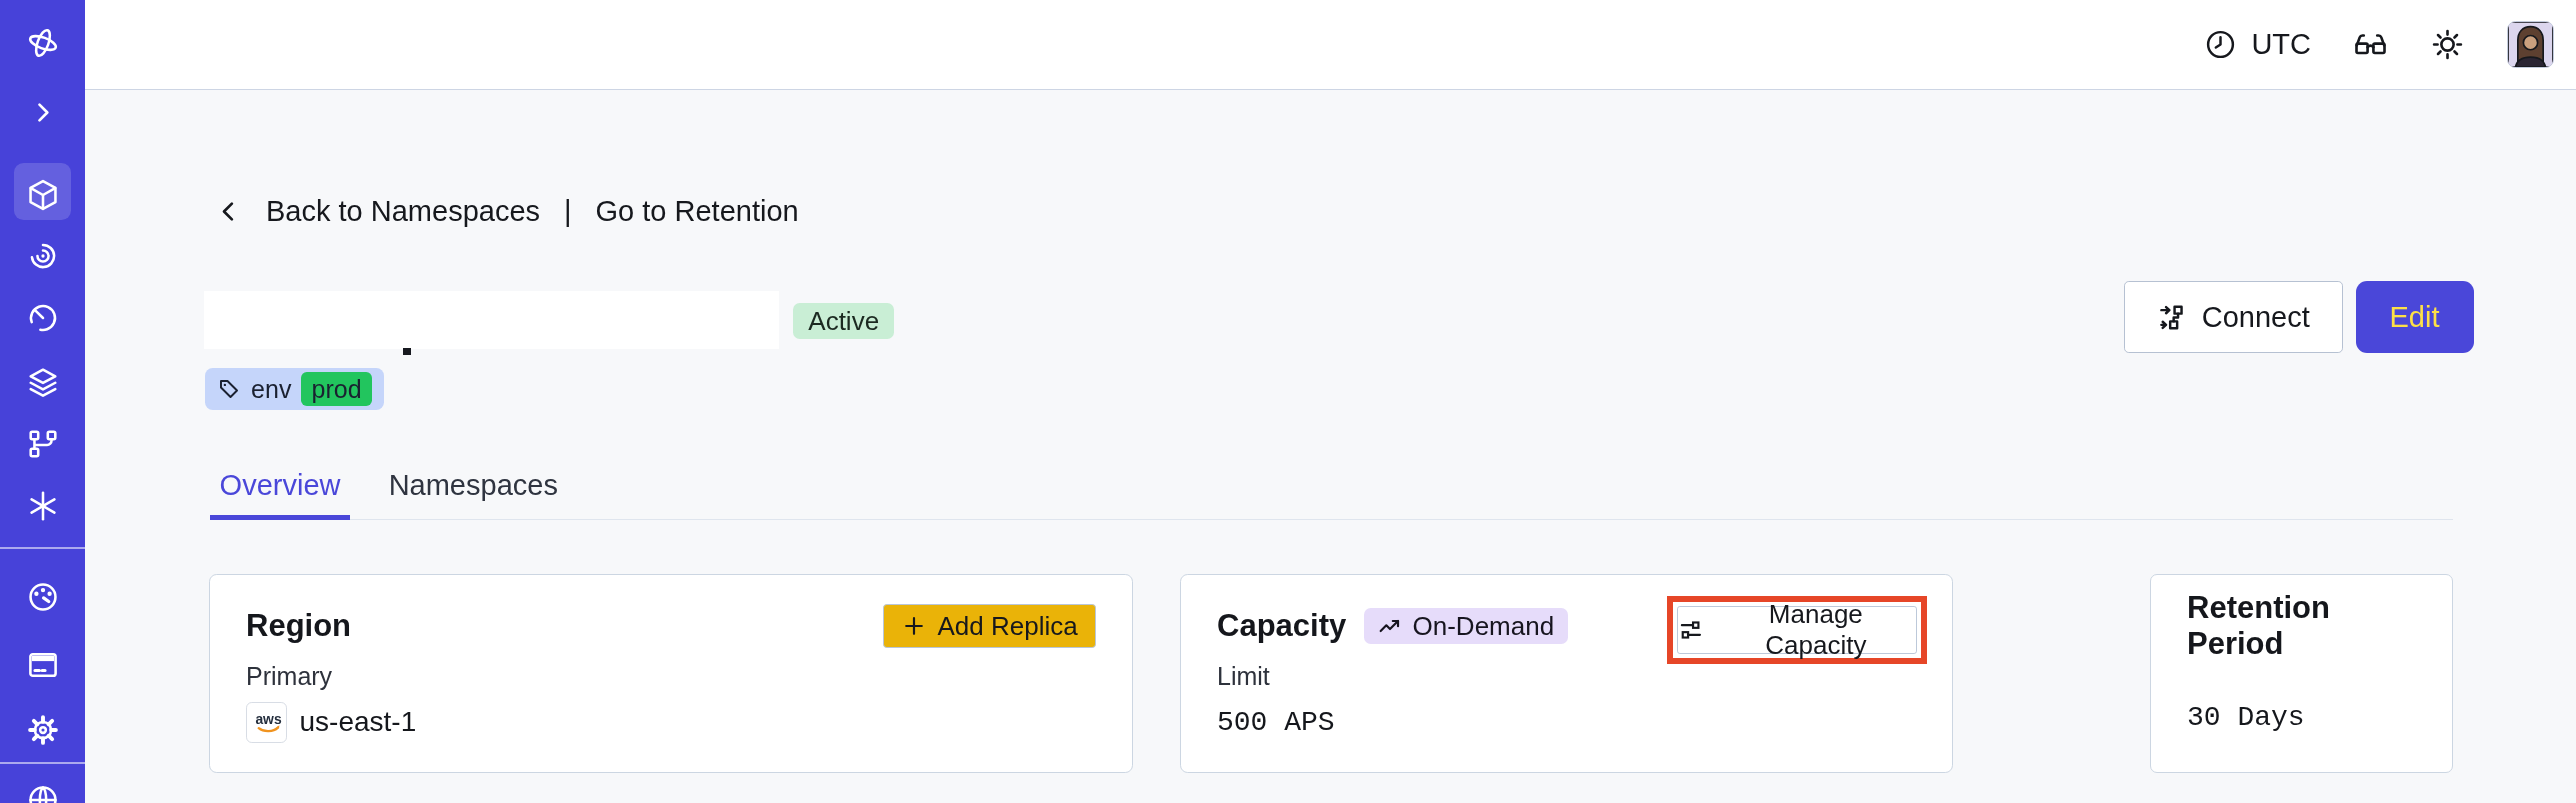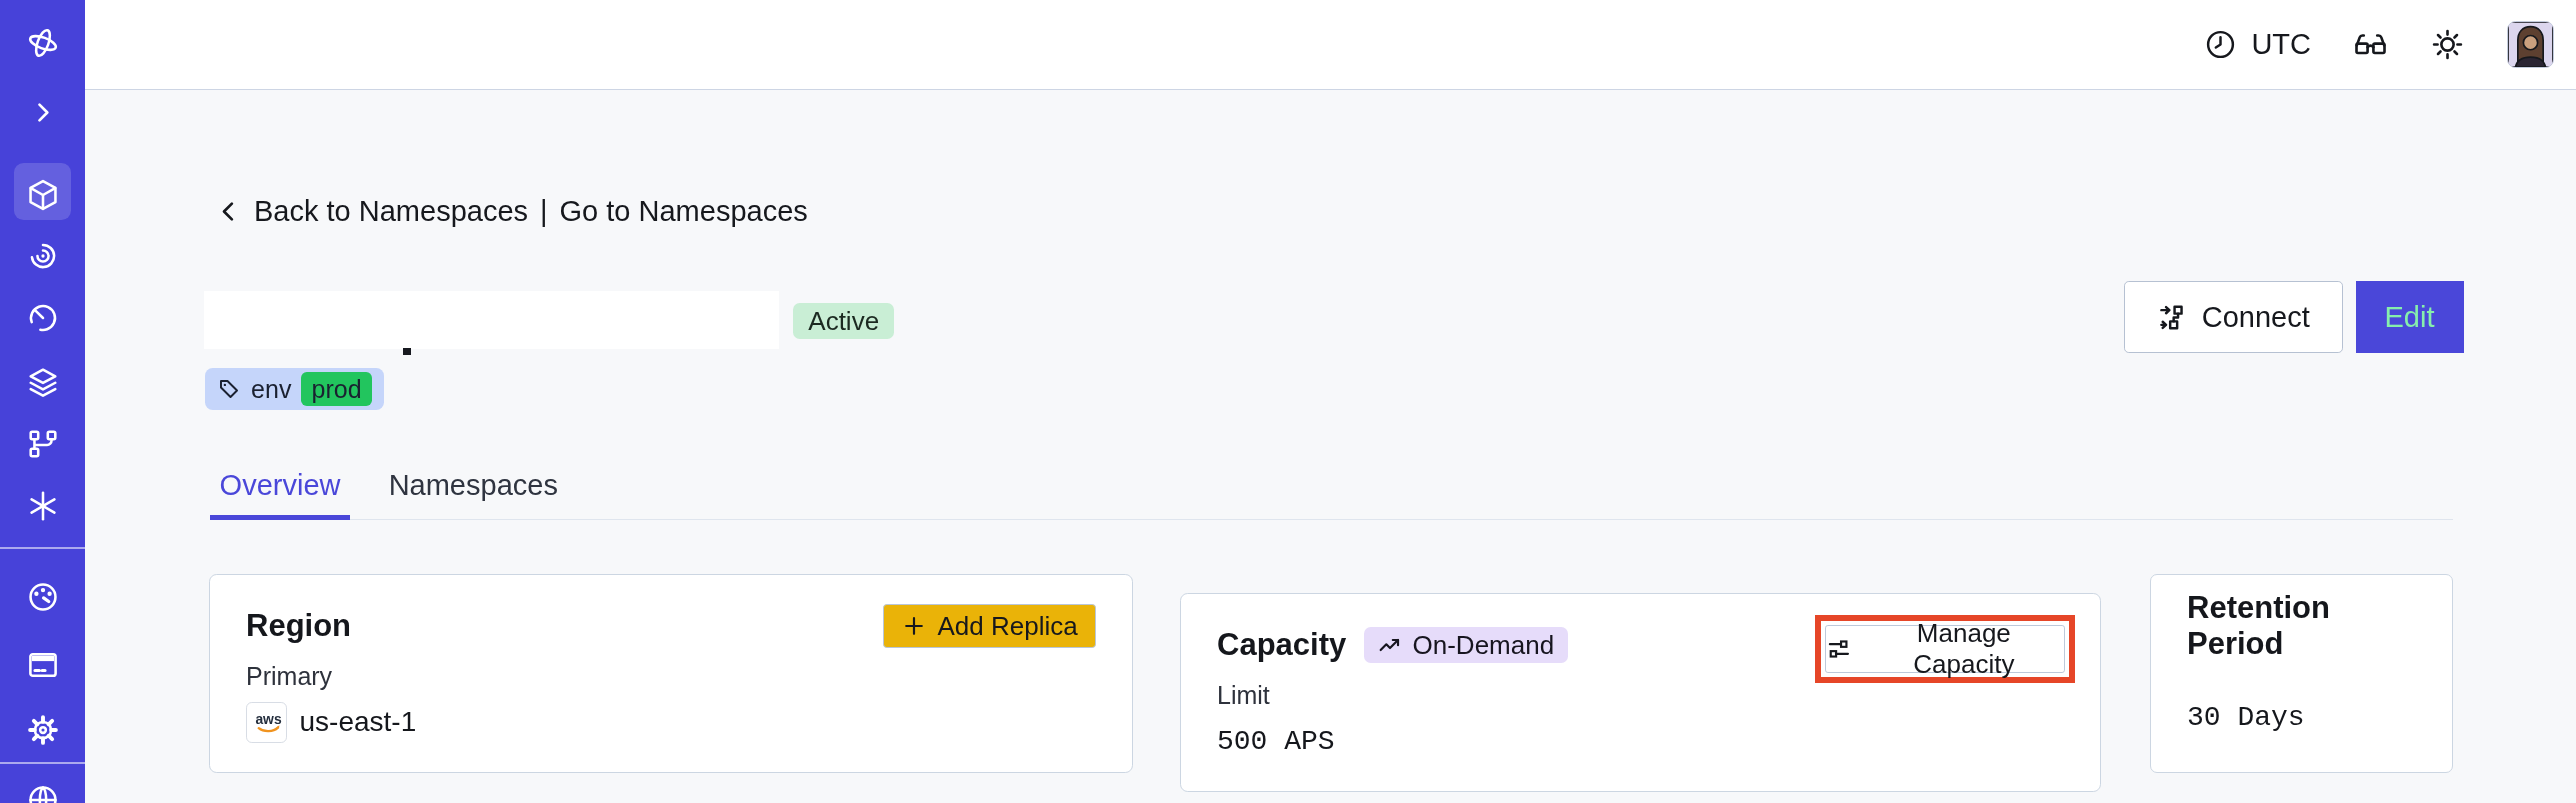--- a/index.html
+++ b/index.html
@@ -25,52 +25,52 @@
             padding-right:22px; gap:42px; }
   .topbar svg { stroke:#16181d; fill:none; stroke-width:1.8; stroke-linecap:round; stroke-linejoin:round; }
   .tz { display:flex; align-items:flex-end; gap:14.4px; font-size:29px; color:#16181d; background:none; border:none; cursor:pointer; }
   .tz svg { width:33px; height:33px; }
   .icon-btn { background:none; border:none; cursor:pointer; display:flex; align-items:center; }
   .icon-btn svg { width:35px; height:35px; }
   .avatar { width:47px; height:47px; border-radius:8.6px; border:1.9px solid #c3cbdd; background:#dcd6ee; overflow:hidden; cursor:pointer; padding:0; }
   .avatar svg { display:block; width:100%; height:100%; }
 
   
-  .breadcrumb { position:absolute; left:215px; top:195px; display:flex; align-items:center; gap:12px;
+  .breadcrumb { position:absolute; left:215px; top:195px; display:flex; align-items:center; gap:24px;
                 font-size:29px; font-weight:500; color:#16181d; }
   .breadcrumb svg { width:27px; height:27px; stroke:#16181d; fill:none; stroke-width:2.4; stroke-linecap:round; stroke-linejoin:round; }
   .crumb-link { cursor:pointer; }
 
   
   .title-redaction { position:absolute; left:204px; top:291px; width:575px; height:58px; background:#ffffff; }
   .title-dot { position:absolute; left:403px; top:348px; width:7.7px; height:6.7px; background:#17191f; }
   .status-badge { position:absolute; left:793px; top:303px; height:36px; padding:0 15.3px; background:#c9eed5;
                   color:#1c2a21; font-size:26px; border-radius:6.7px; display:flex; align-items:center; }
   .header-actions { position:absolute; left:2124px; top:281px; display:flex; gap:12.5px; }
   .btn-connect { width:219px; height:72px; background:#fff; border:1.9px solid #b6c1d2; border-radius:4.8px;
                  display:flex; align-items:center; justify-content:center; gap:13.4px; font-size:29px; color:#16181d; cursor:pointer; }
   .btn-connect svg { width:31px; height:31px; stroke:#16181d; fill:none; stroke-width:1.9; stroke-linecap:round; stroke-linejoin:round; }
-  .btn-edit { width:108px; height:72px; background:#4a47d9; border:none; border-radius:0; color:#86efac;
+  .btn-edit { width:118px; height:72px; background:#4a47d9; border:none; border-radius:11px; color:#fde047;
               font-size:29px; display:flex; align-items:center; justify-content:center; cursor:pointer; }
 
   .tag-chip { position:absolute; left:205px; top:368px; height:42px; display:inline-flex; align-items:center;
               gap:9.6px; padding:0 11.5px 0 10.5px; background:#c5d5fa; border-radius:7.7px; font-size:25px; color:#1a2030; }
   .tag-chip svg { width:26px; height:26px; stroke:#1a2030; fill:none; stroke-width:1.8; stroke-linejoin:round; }
   .tag-inner { background:#22c55e; border-radius:5.8px; padding:2.9px 10.5px; }
 
   
   .tabs { position:absolute; left:210px; top:469px; width:2243px; display:flex; gap:29px; border-bottom:1.9px solid #dfe5ee; }
   .tab { padding:0 9.6px 13.4px; font-size:29px; color:#2f3440; border:none; background:none; cursor:pointer;
          border-bottom:5.8px solid transparent; margin-bottom:-1.9px; font-weight:500; }
   .tab.active { color:#4a47d9; border-bottom-color:#4a47d9; }
 
   
   .card { position:absolute; top:574px; height:199px; background:#ffffff; border:1.9px solid #ccd6e2; border-radius:7.7px; padding:27px 36px; }
   .card-region { left:209px; width:924px; }
-  .card-capacity { left:1180px; width:921px;margin-top:19px; }
+  .card-capacity { left:1180px; width:773px; }
   .card-retention { left:2150px; width:303px;border-radius:7px; }
   .card-header { display:flex; align-items:center; justify-content:space-between; height:48px; }
   .card-header-left { display:flex; align-items:center; gap:17.3px; }
   .card-title { font-size:31px; font-weight:600; color:#15171c; }
   .card-label { font-size:25px; color:#2e323c; margin-top:11.5px; }
   .value-row { display:flex; align-items:center; gap:12.5px; margin-top:9.6px; height:44px; font-size:28px; color:#15171c; }
   .mono { font-family:Liberation Mono, monospace; font-size:28px; color:#15171c; }
   .retention-value { margin-top:52px; }
 
   .btn-sm { height:44px; padding:0 17.3px; border:1.9px solid #b9c6d8; border-radius:3.8px; background:#eab308;
@@ -228,21 +228,21 @@
       </svg>
     </button>
   </header>
 
   <nav class="breadcrumb">
     <svg viewBox="0 0 24 24">
         <path d="M15 5l-7 7 7 7"></path>
       </svg>
     <span class="crumb-link">Back to Namespaces</span>
     <span>|</span>
-    <span class="crumb-link">Go to Namespaces</span>
+    <span class="crumb-link">Go to Retention</span>
   </nav>
 
   <div class="title-redaction"></div>
   <div class="title-dot"></div>
   <div class="status-badge">Active</div>
 
   <div class="header-actions">
     <button class="btn-connect">
       <svg viewBox="0 0 24 24">
         <rect x="13.6" y="3.6" width="5.4" height="5.4"></rect>

